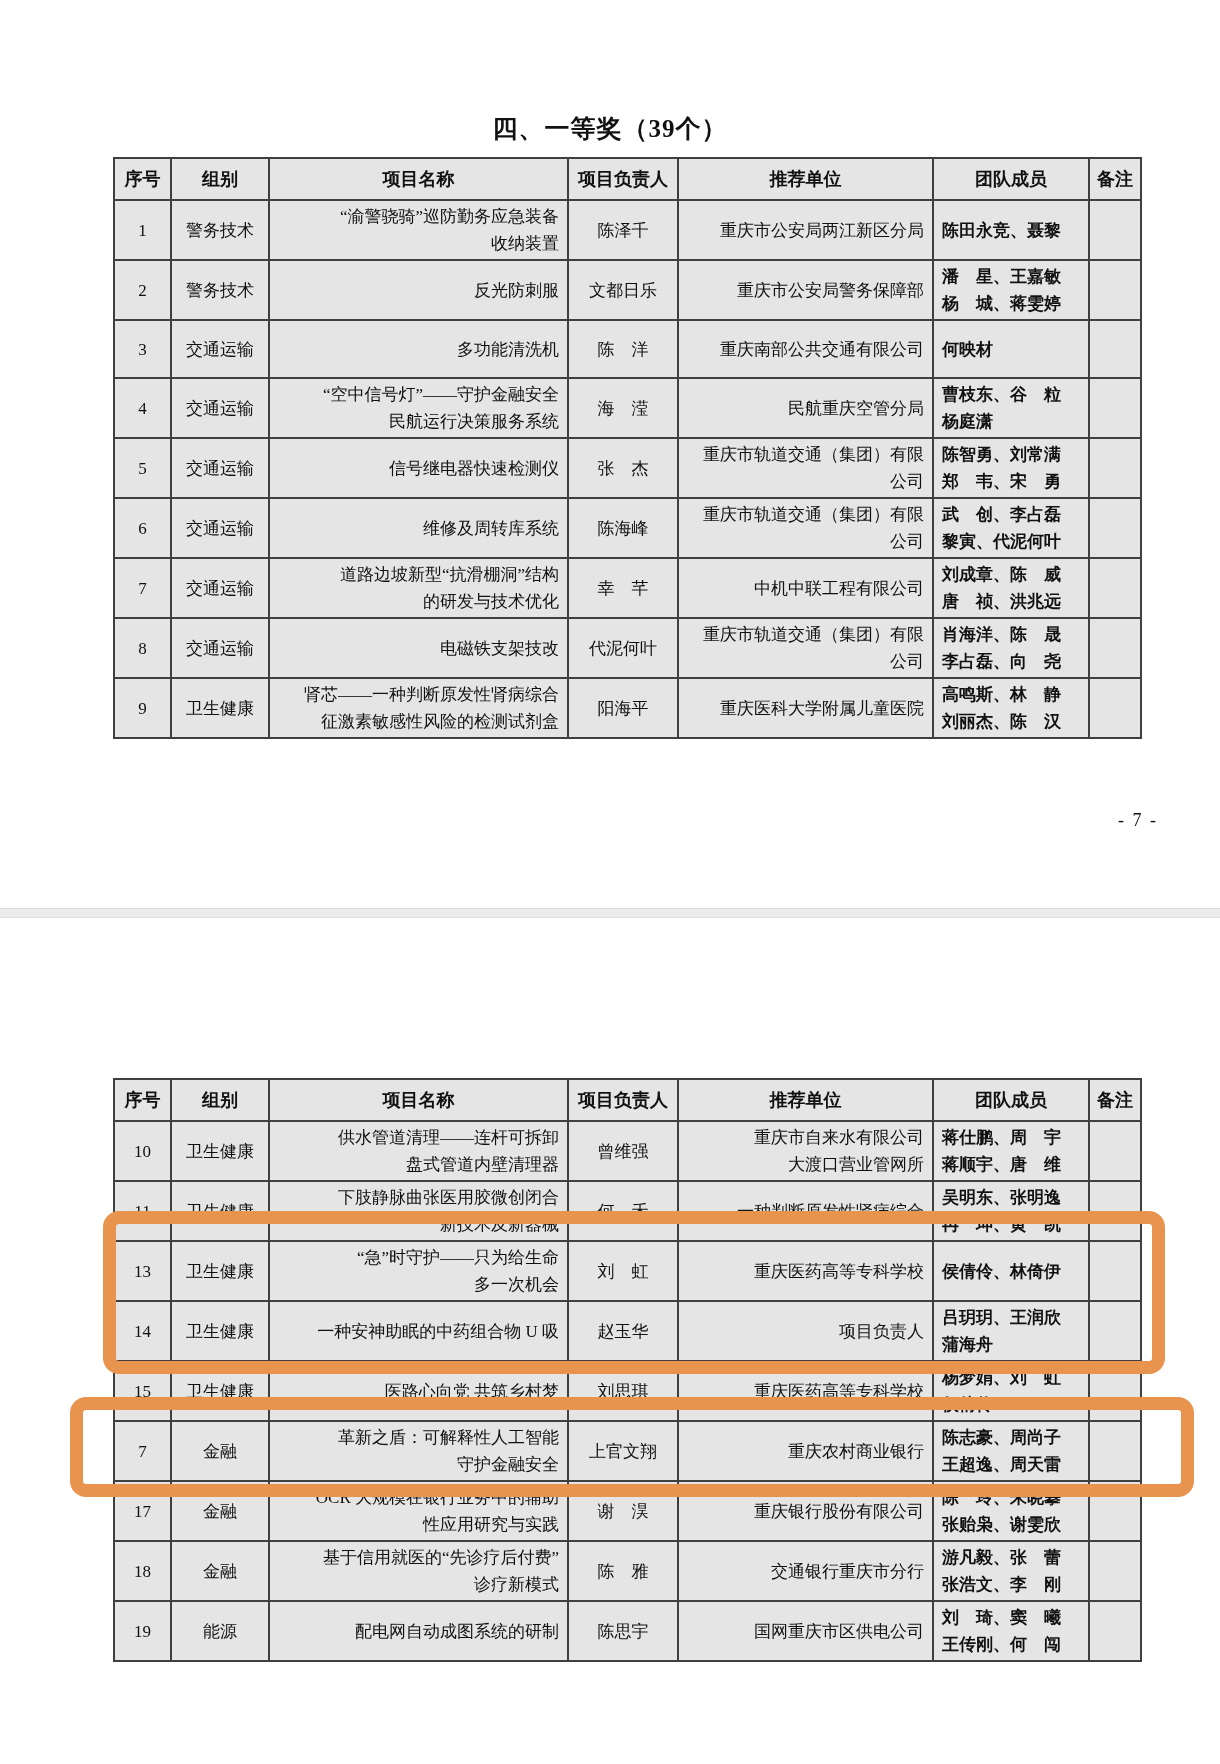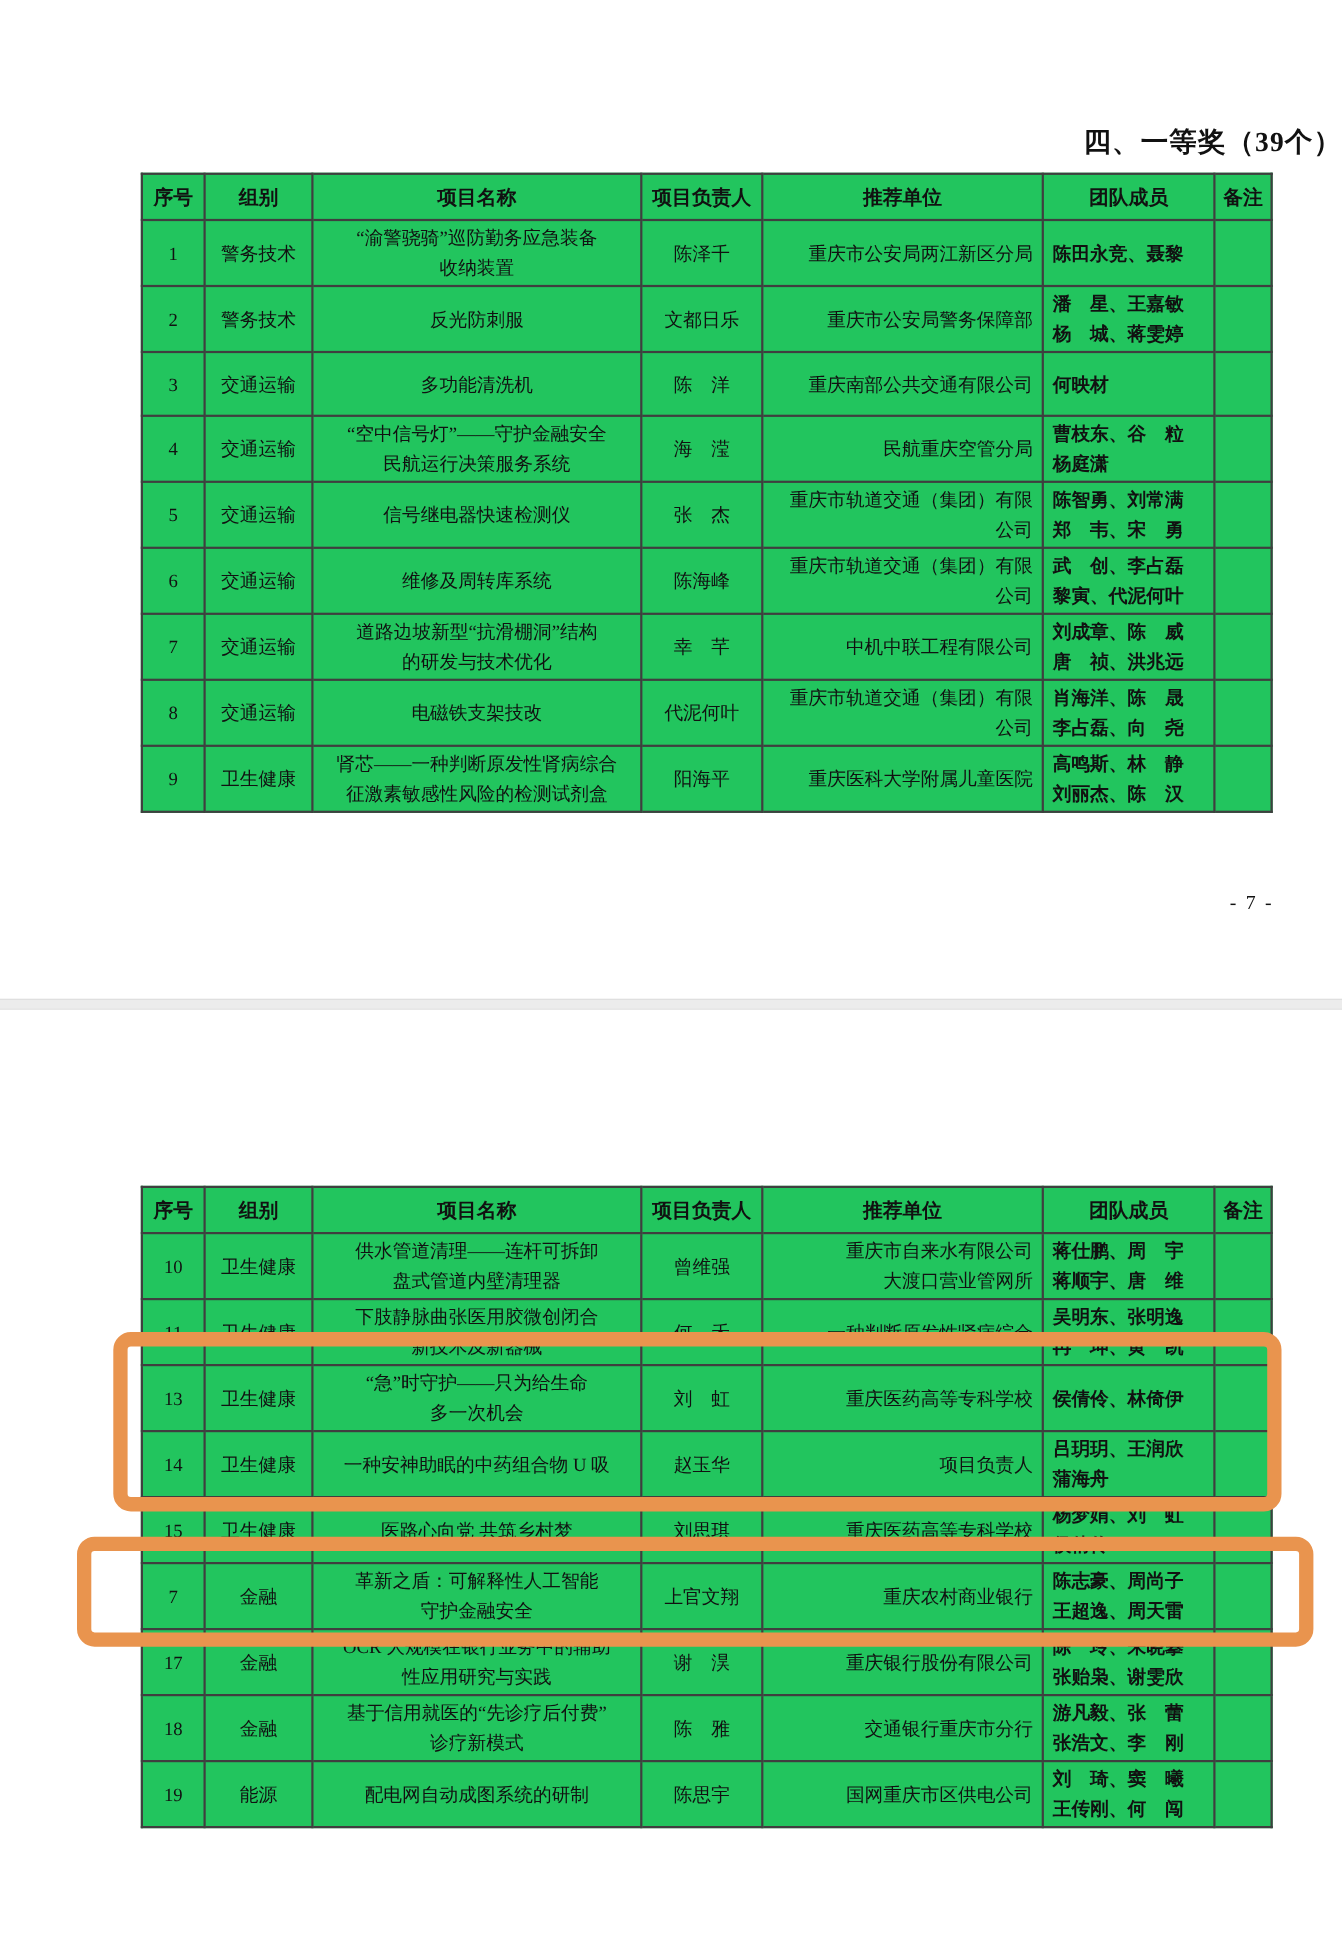--- a/index.html
+++ b/index.html
@@ -9,46 +9,46 @@
   }
   .page{position:absolute;left:0;width:1220px;background:#ffffff;}
   .page1{top:0;height:908px;}
   .page2{top:918px;height:846px;}
   .page-sep{
     position:absolute;left:0;top:908px;width:1220px;height:10px;
     background:#ececec;border-top:1px solid #dedede;border-bottom:1px solid #dedede;
     box-sizing:border-box;
   }
   .doc-title{
-    position:absolute;top:112px;left:0;width:1220px;text-align:right;
+    position:absolute;top:112px;left:0;width:1220px;text-align:center;
     font-size:25px;font-weight:bold;letter-spacing:1px;
   }
   .page-num{
     position:absolute;top:810px;left:1118px;font-size:18px;letter-spacing:2px;
   }
   table.awards{
     position:absolute;left:113px;border-collapse:collapse;table-layout:fixed;
-    width:1027px;background:#22c55e;margin-left:15px;
+    width:1027px;background:#e5e5e5;
   }
   .t1{top:157px;}
   .t2{top:1078px;}
   table.awards,table.awards th,table.awards td{
     border:2px solid #3f3f3f;
   }
   table.awards th{
     height:42px;font-size:18px;font-weight:bold;text-align:center;
     padding:2px 4px;box-sizing:border-box;
   }
   table.awards td{
     height:58px;font-size:17px;line-height:27px;padding:2px 8px;
     box-sizing:border-box;white-space:pre-line;vertical-align:middle;
     overflow:hidden;
   }
   td.c-num,td.c-group,td.c-leader{text-align:center;}
-  td.c-name{text-align:center;padding-left:14px;}
+  td.c-name{text-align:right;padding-left:14px;}
   td.c-unit{text-align:right;padding-left:12px;}
   td.c-team{text-align:left;padding-left:10px;font-weight:bold;}
   col.w-num{width:57px;}  col.w-group{width:98px;} col.w-name{width:299px;}
   col.w-leader{width:110px;} col.w-unit{width:255px;} col.w-team{width:156px;}
   col.w-note{width:52px;}
   .hl-box{
     position:absolute;box-sizing:border-box;border:13px solid #E9944E;
     border-radius:16px;background:transparent;pointer-events:none;z-index:5;
   }
   .hl-1{left:103px;top:1211px;width:1062px;height:163px;}

